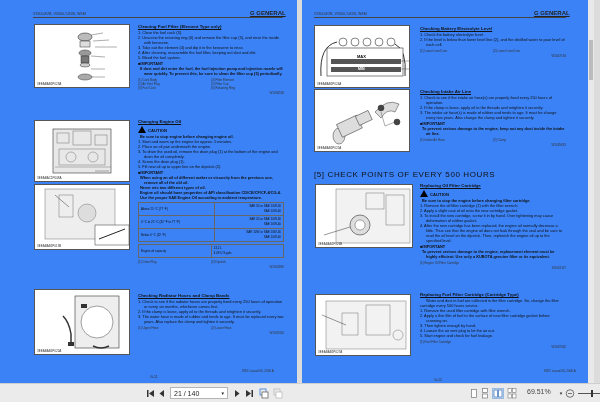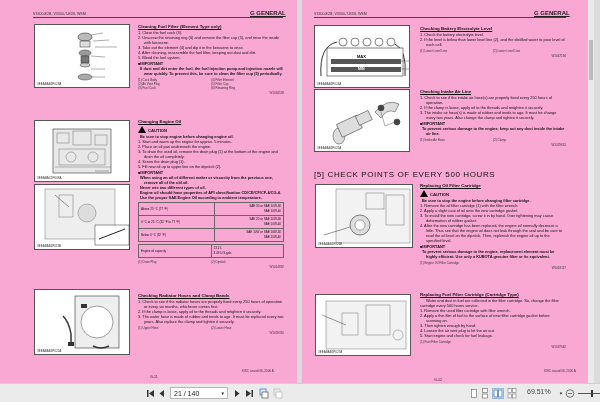--- a/index.html
+++ b/index.html
@@ -1,18 +1,18 @@
 <!DOCTYPE html>
 <html><head>
 <meta charset="utf-8">
 <style>
 *{box-sizing:border-box;margin:0;padding:0}
 html,body{width:600px;height:402px;overflow:hidden;background:#d9d9d9;font-family:"Liberation Sans",sans-serif;}
 .viewer{position:absolute;left:0;top:0;width:600px;height:402px;background:#dcdcdc}
-.page{position:absolute;top:0;height:383px;background:#f9a8d4;overflow:hidden;padding-left:28px;}
+.page{position:absolute;top:0;height:383px;background:#3b82f6;overflow:hidden;padding-left:28px;}
 .page.left{left:0;width:297px}
 .page.right{left:302px;width:292px}
 .scroll{position:absolute;right:0;top:0;width:6px;height:383px;background:#e9e9e9}
 .scroll .thumb{position:absolute;left:1px;top:40px;width:4px;height:40px;background:#bcbcbc}
 .hdr{position:absolute;top:12px;font-size:3.6px;color:#333}
 .hdrR{position:absolute;top:10px;font-size:6px;font-weight:bold;text-decoration:underline;color:#222}
 .rule{position:absolute;top:17px;height:1px;background:#444}
 .fig{position:absolute;border:1px solid #555;background:#fff;overflow:hidden}
 .fig .cap{position:absolute;left:2px;bottom:1px;font-size:3px;color:#333}
 .sec{position:absolute;font-size:3.9px;line-height:5px;color:#111}

